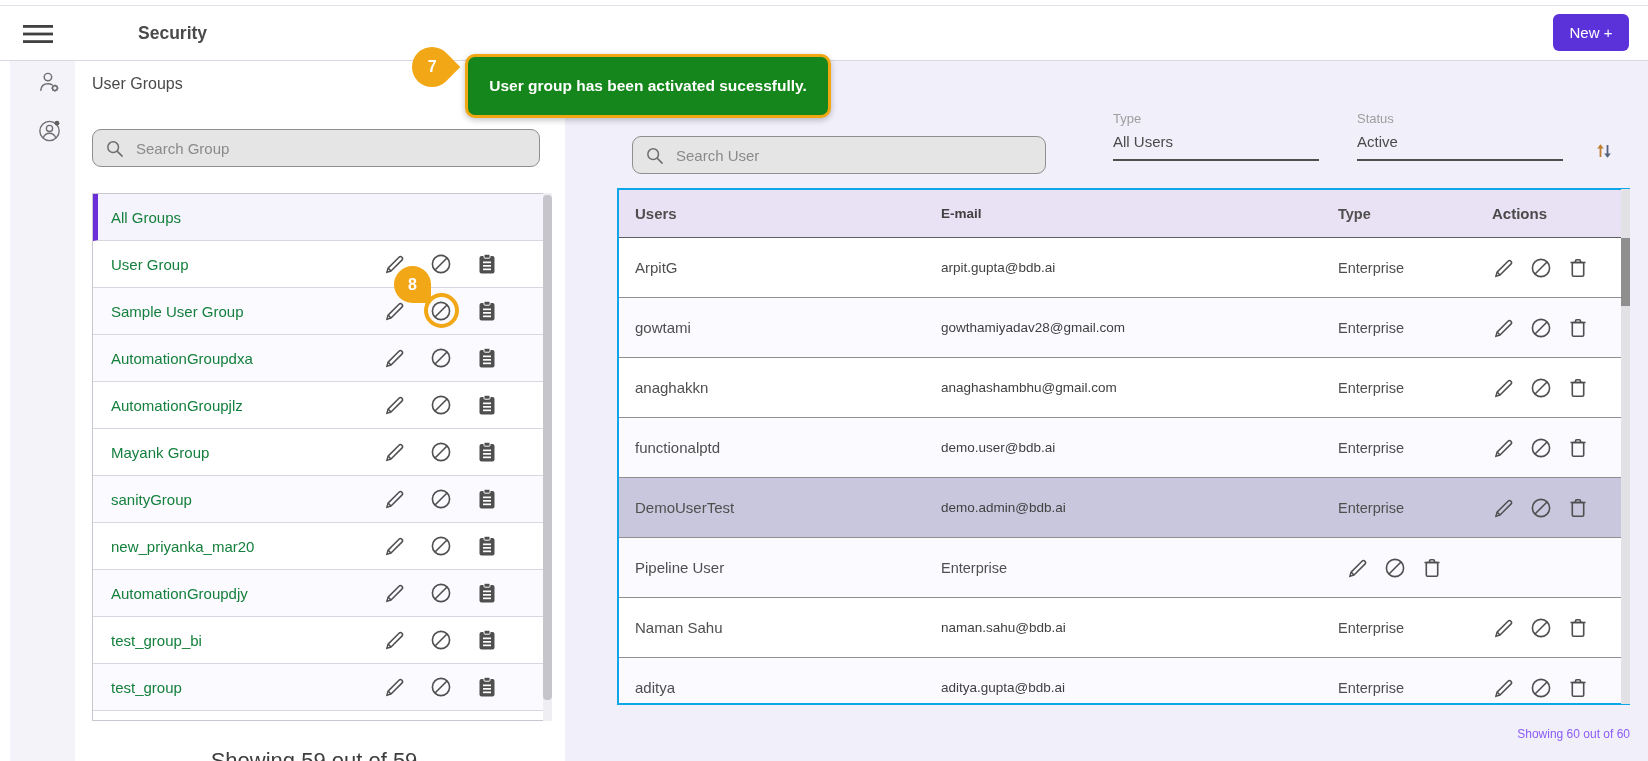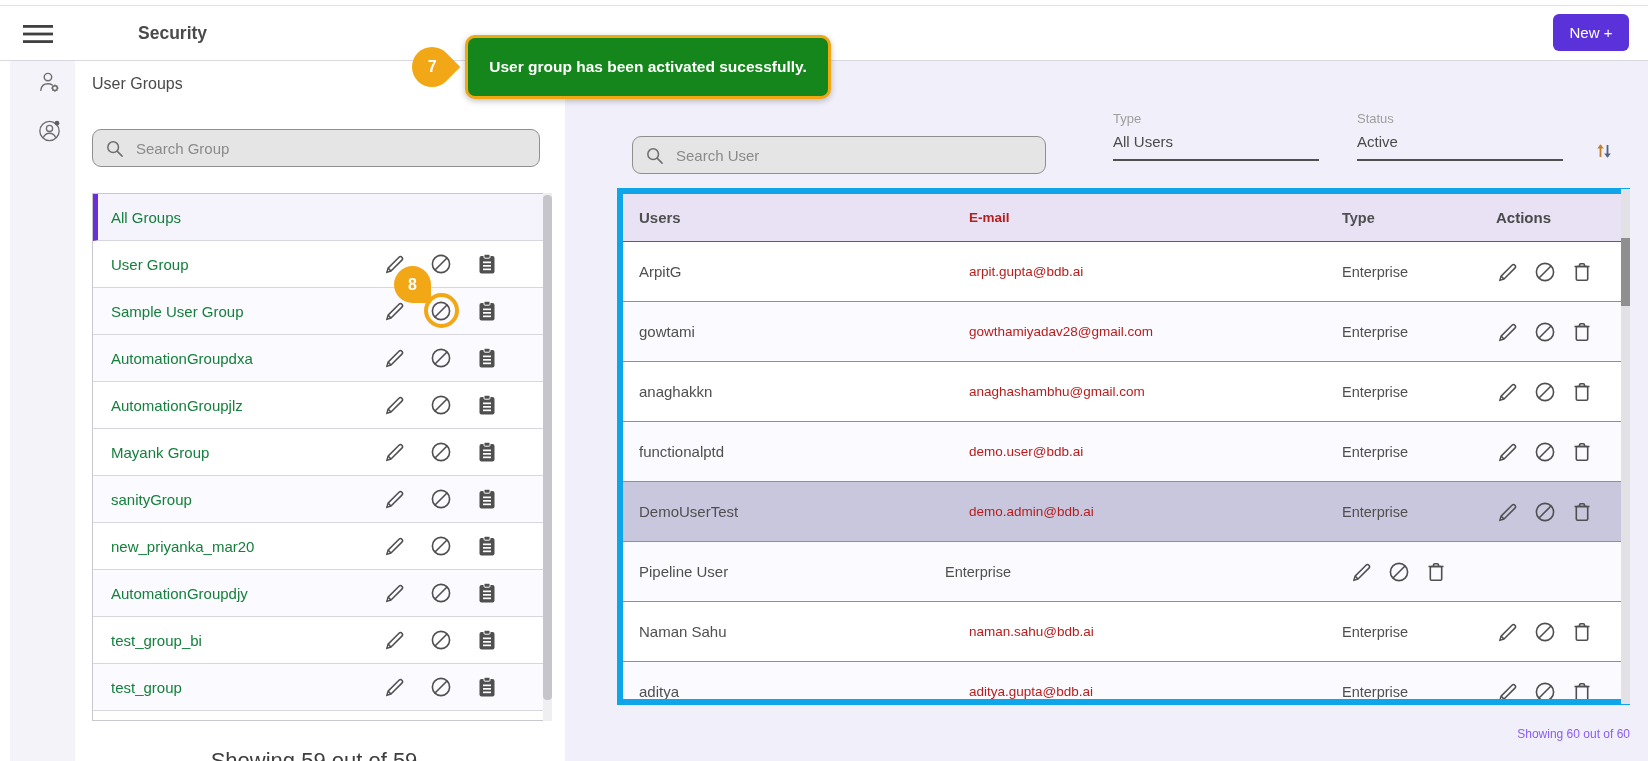--- a/index.html
+++ b/index.html
@@ -46,37 +46,37 @@
   .right-panel{position:absolute;left:565px;top:58px;width:1083px;height:703px;background:#f1effa;}
   .rp-search{left:67px;top:75px;width:414px;height:38px;}
   .filter{position:absolute;top:50px;width:206px;border-bottom:2px solid #4f4f4f;padding-bottom:9px;cursor:pointer;}
   .filter .f-label{font-size:13px;color:#9e9e9e;}
   .filter .f-value{font-size:15px;color:#4a4a4a;margin-top:7px;}
   .f-type{left:548px;}
   .f-status{left:792px;}
   .sort-ic{position:absolute;left:1030px;top:80px;width:18px;height:20px;cursor:pointer;}
 
   .user-table{position:absolute;left:52px;top:127px;width:1013px;height:517px;background:#fff;
-    border:6px solid #0ea5e9;overflow:hidden;}
+    border:2px solid #0ea5e9;overflow:hidden;}
   .u-head{display:grid;grid-template-columns:322px 397px 146px 1fr;align-items:center;height:48px;
     background:#e9e2f5;border-bottom:1px solid #5f5f5f;font-size:15px;font-weight:bold;color:#4a4a4a;}
   .u-row{display:grid;grid-template-columns:322px 397px 146px 1fr;align-items:center;height:60px;
     border-bottom:1px solid #8f8f8f;background:#fff;cursor:pointer;}
   .u-row.alt{background:#fbfafe;}
   .u-row.selected{background:#c9c7dd;}
   .c-user{padding-left:16px;font-size:15px;color:#4f4f4f;}
-  .c-email{font-size:13.5px;color:#b91c1c;margin-left:24px;}
+  .c-email{font-size:13.5px;color:#404040;}
   .c-type{font-size:14.5px;color:#4f4f4f;}
   .c-actions{display:flex;align-items:center;gap:13px;padding-left:8px;}
   .u-scroll{position:absolute;left:1056px;top:128px;width:9px;height:515px;background:#e2e1e6;}
   .u-thumb{position:absolute;left:0;top:49px;width:9px;height:68px;background:#8f8f8f;cursor:grab;}
   .rp-footer{position:absolute;left:0;top:666px;width:1065px;text-align:right;font-size:12px;color:#8b5cf6;}
 
   
-  .toast{position:absolute;left:465px;top:32px;width:366px;height:64px;background:#15861b;
+  .toast{position:absolute;left:465px;top:51px;width:366px;height:64px;background:#15861b;
     border:3px solid #f0a712;border-radius:10px;z-index:60;display:flex;align-items:center;justify-content:center;
     box-shadow:0 2px 6px rgba(0,0,0,0.25);}
   .toast span{color:#fff;font-size:15.5px;font-weight:bold;}
   .balloon{position:absolute;background:#f2a716;display:flex;align-items:center;justify-content:center;z-index:70;}
   .balloon span{color:#fff;font-weight:bold;font-size:16px;}
   .b7{left:412px;top:44px;width:40px;height:40px;border-radius:50% 50% 50% 50%;border-bottom-right-radius:0;transform:rotate(-45deg);}
   .b7 span{transform:rotate(45deg);}
   .b8{left:394px;top:263px;width:37px;height:37px;border-radius:50%;border-bottom-right-radius:0;z-index:71;}
   .ring8{position:absolute;left:424px;top:290px;width:35px;height:35px;border:4px solid #f2a716;border-radius:50%;z-index:70;}
 </style>

